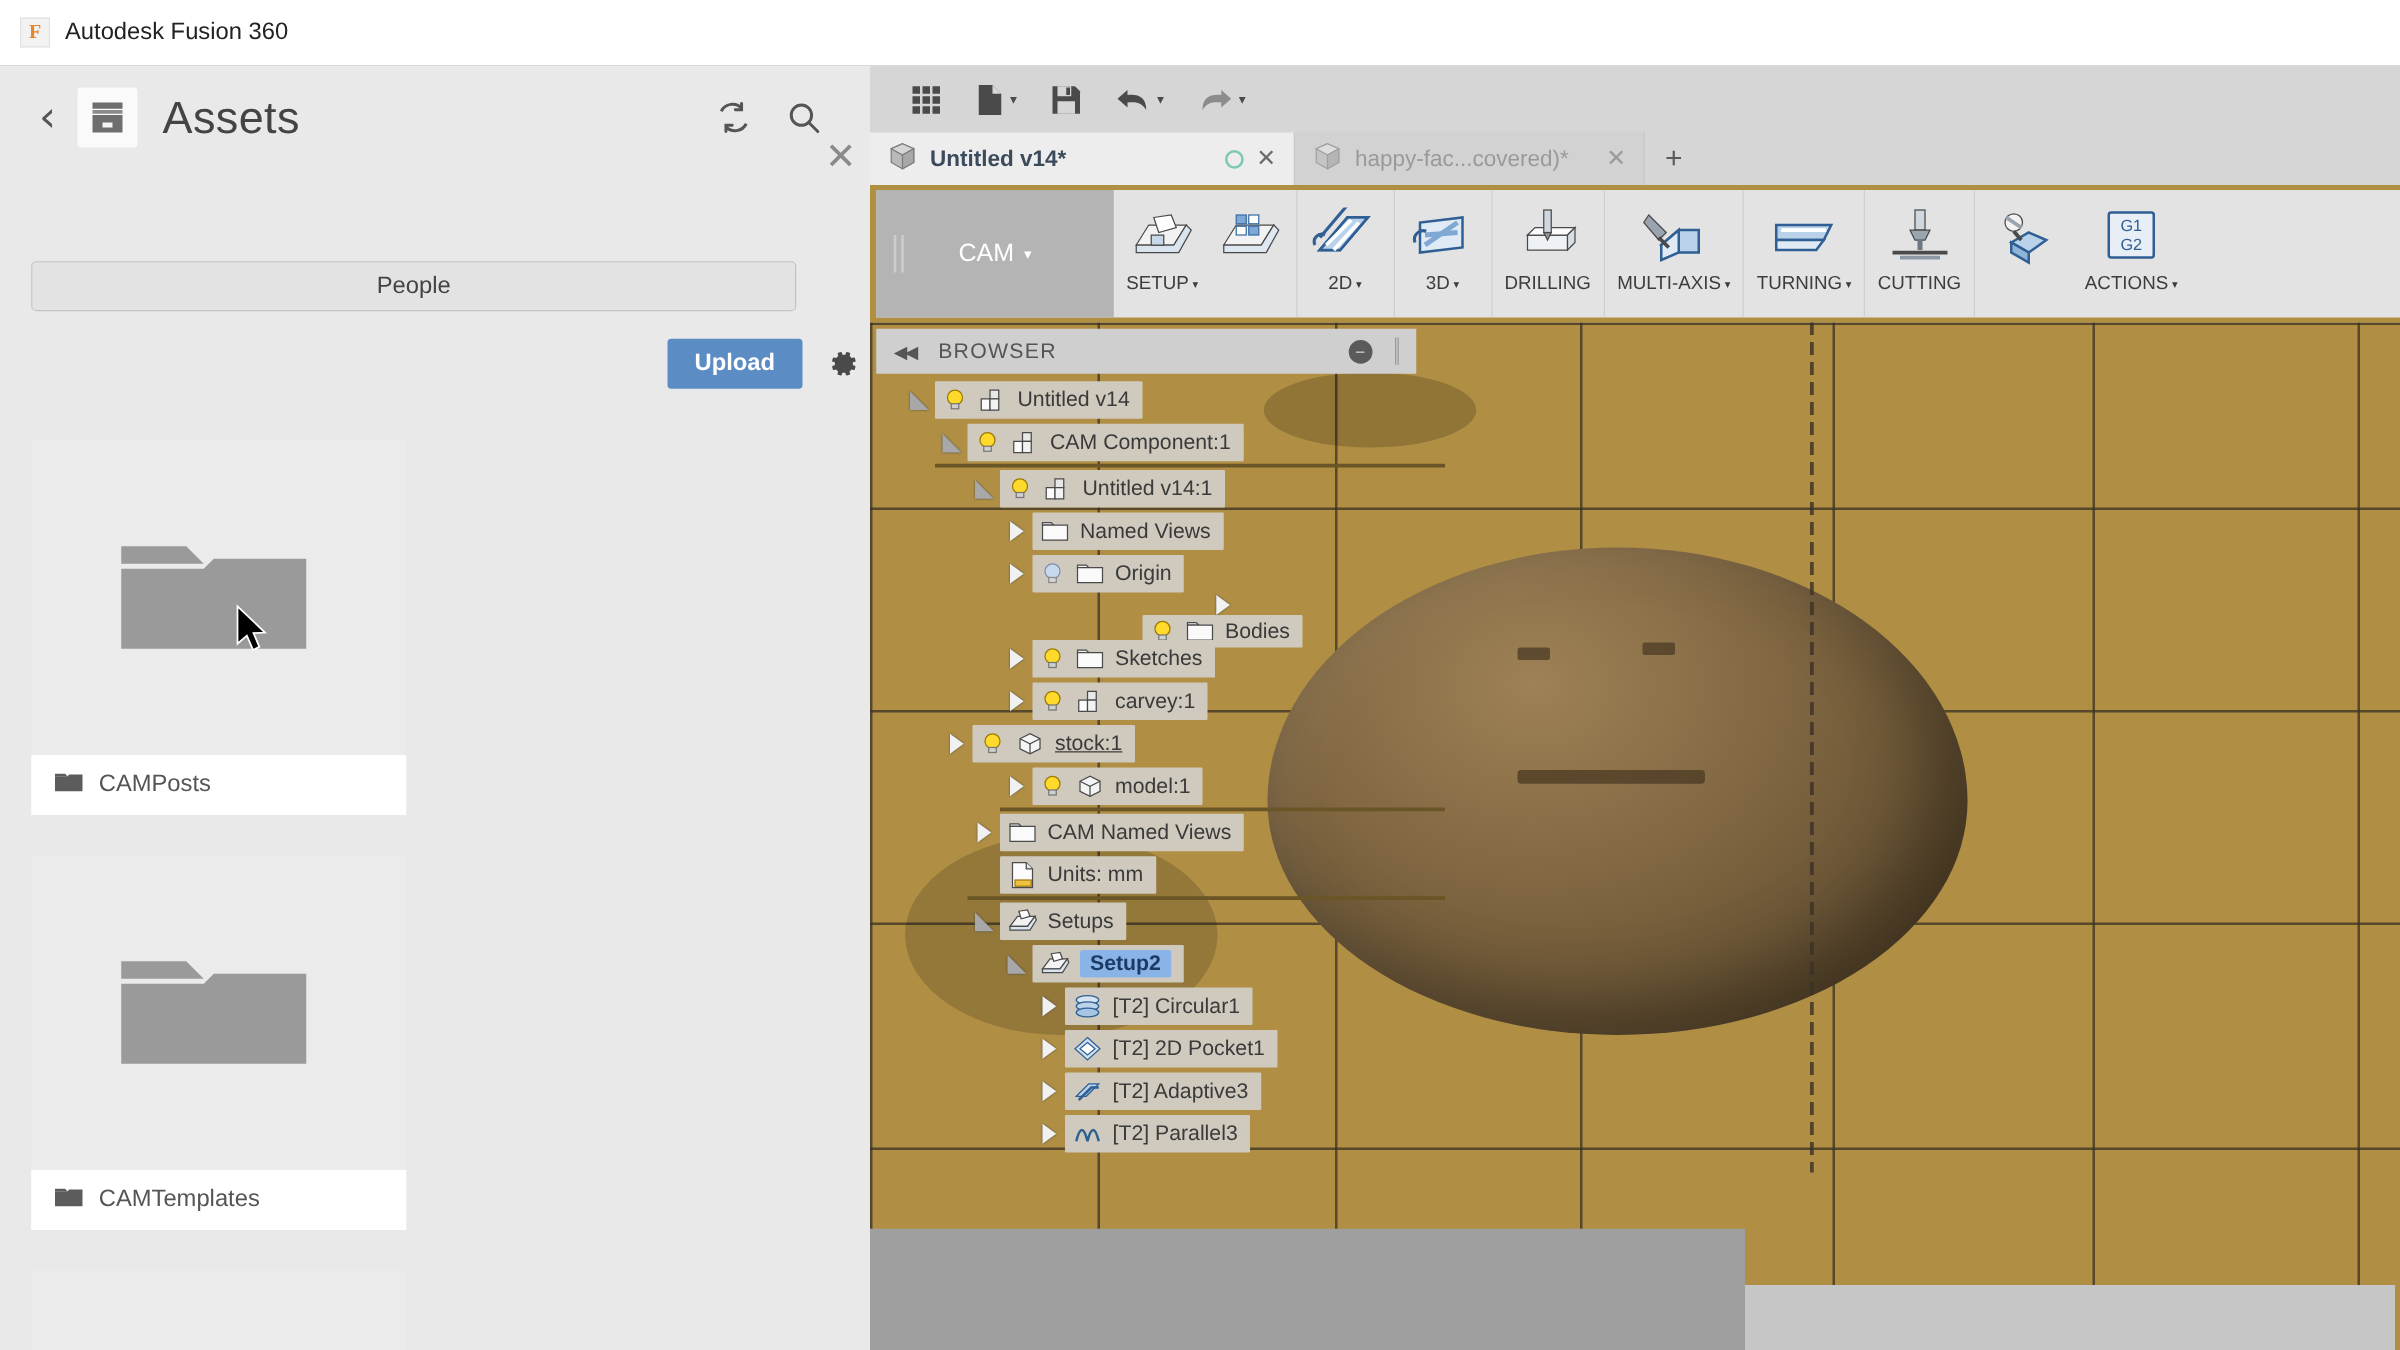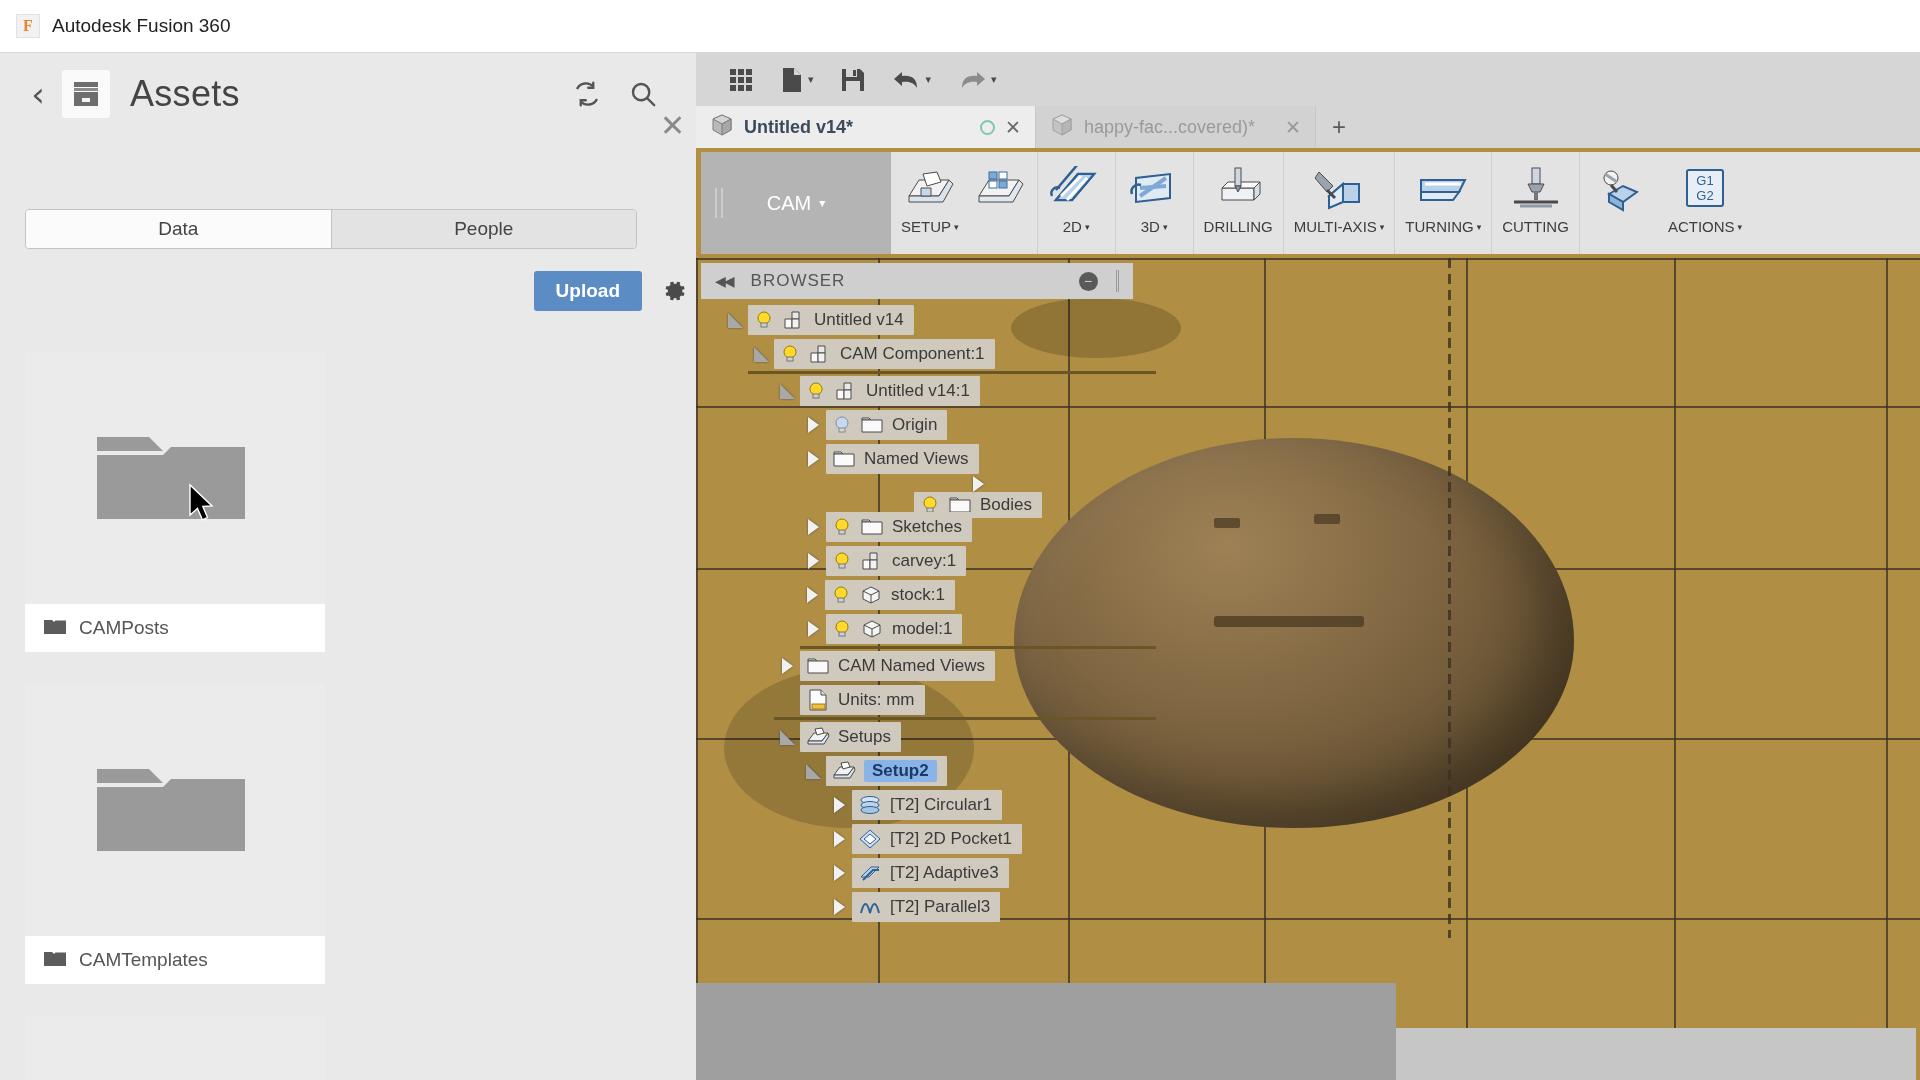--- a/index.html
+++ b/index.html
@@ -257,21 +257,20 @@
           <circle cx="10.5" cy="10.5" r="6.5"></circle>
             <line x1="15.5" y1="15.5" x2="21" y2="21" stroke-linecap="round"></line>
         </svg>
       </div>
     </div>
   </div>
 
   <div id="panel-close">✕</div>
 
   <div id="data-people-tabs">
-    <div class="dp-tab active">Data</div>
     <div class="dp-tab">People</div>
   </div>
 
   <div id="upload-row">
     <button id="upload-button">Upload</button>
     <div id="settings-gear">
       <svg width="28" height="28" viewBox="0 0 24 24" fill="#4a4a4a">
         <path d="M12 8.2a3.8 3.8 0 1 0 0 7.6 3.8 3.8 0 0 0 0-7.6zm0 5.9a2.1 2.1 0 1 1 0-4.2 2.1 2.1 0 0 1 0 4.2z"></path>
         <path d="M20.6 13.4l-1.5-.4a7.3 7.3 0 0 0 0-2l1.5-.4a.6.6 0 0 0 .4-.7l-.5-1.8a.6.6 0 0 0-.7-.4l-1.5.4a7.3 7.3 0 0 0-1.4-1.4l.4-1.5a.6.6 0 0 0-.4-.7l-1.8-.5a.6.6 0 0 0-.7.4l-.4 1.5a7.3 7.3 0 0 0-2 0l-.4-1.5a.6.6 0 0 0-.7-.4l-1.8.5a.6.6 0 0 0-.4.7l.4 1.5A7.3 7.3 0 0 0 7.6 8.1l-1.5-.4a.6.6 0 0 0-.7.4l-.5 1.8a.6.6 0 0 0 .4.7l1.5.4a7.3 7.3 0 0 0 0 2l-1.5.4a.6.6 0 0 0-.4.7l.5 1.8a.6.6 0 0 0 .7.4l1.5-.4a7.3 7.3 0 0 0 1.4 1.4l-.4 1.5a.6.6 0 0 0 .4.7l1.8.5a.6.6 0 0 0 .7-.4l.4-1.5a7.3 7.3 0 0 0 2 0l.4 1.5a.6.6 0 0 0 .7.4l1.8-.5a.6.6 0 0 0 .4-.7l-.4-1.5a7.3 7.3 0 0 0 1.4-1.4l1.5.4a.6.6 0 0 0 .7-.4l.5-1.8a.6.6 0 0 0-.4-.7z"></path>
       </svg>
@@ -677,49 +676,49 @@
             </svg>
           </span>
           <span class="tree-text">Untitled v14:1</span>
         </div>
       </div>
       <div class="tree-row" style="padding-left: 104px;">
         <span class="tree-arrow">
           <span class="tri-collapsed"></span>
         </span>
         <div class="tree-chip">
+          <span class="node-icon">
+            <svg width="22" height="18" viewBox="0 0 22 18">
+              <path d="M1 2h7l2 2H1z" fill="#f0f0f0" stroke="#4a4a4a"></path>
+              <path d="M1 4h20v12H1z" fill="#fafafa" stroke="#4a4a4a"></path>
+            </svg>
+          </span>
+          <span class="tree-text">Named Views</span>
+        </div>
+      </div>
+      <div class="tree-row" style="padding-left: 104px;">
+        <span class="tree-arrow">
+          <span class="tri-collapsed"></span>
+        </span>
+        <div class="tree-chip">
           <span class="bulb">
             <svg width="18" height="20" viewBox="0 0 18 20">
               <circle cx="9" cy="8" r="6" fill="#c8d8ee" stroke="#7a90a8"></circle>
               <rect x="6" y="13" width="6" height="4" fill="#d6d6d6" stroke="#888"></rect>
             </svg>
           </span>
           <span class="node-icon">
             <svg width="22" height="18" viewBox="0 0 22 18">
               <path d="M1 2h7l2 2H1z" fill="#f0f0f0" stroke="#4a4a4a"></path>
               <path d="M1 4h20v12H1z" fill="#fafafa" stroke="#4a4a4a"></path>
             </svg>
           </span>
           <span class="tree-text">Origin</span>
         </div>
       </div>
-      <div class="tree-row" style="padding-left: 104px;">
-        <span class="tree-arrow">
-          <span class="tri-collapsed"></span>
-        </span>
-        <div class="tree-chip">
-          <span class="node-icon">
-            <svg width="22" height="18" viewBox="0 0 22 18">
-              <path d="M1 2h7l2 2H1z" fill="#f0f0f0" stroke="#4a4a4a"></path>
-              <path d="M1 4h20v12H1z" fill="#fafafa" stroke="#4a4a4a"></path>
-            </svg>
-          </span>
-          <span class="tree-text">Named Views</span>
-        </div>
-      </div>
       <div class="tree-row" style="padding-left: 104px; flex-direction: column;">
         <span class="tree-arrow">
           <span class="tri-collapsed"></span>
         </span>
         <div class="tree-chip">
           <span class="bulb">
             <svg width="18" height="20" viewBox="0 0 18 20">
               <circle cx="9" cy="8" r="6" fill="#ffd92b" stroke="#9a7a00"></circle>
               <rect x="6" y="13" width="6" height="4" fill="#cfcfcf" stroke="#777"></rect>
             </svg>
@@ -767,21 +766,21 @@
           <span class="node-icon">
             <svg width="22" height="20" viewBox="0 0 22 20">
               <path d="M2 9h7v9H2z" fill="#fbfbfb" stroke="#4a4a4a"></path>
               <path d="M9 2h7v7H9z" fill="#e8e8e8" stroke="#4a4a4a"></path>
               <path d="M9 9h7v9H9z" fill="#f2f2f2" stroke="#4a4a4a"></path>
             </svg>
           </span>
           <span class="tree-text">carvey:1</span>
         </div>
       </div>
-      <div class="tree-row" style="padding-left: 103px;">
+      <div class="tree-row" style="padding-left: 56px; text-decoration: underline;">
         <span class="tree-arrow">
           <span class="tri-collapsed"></span>
         </span>
         <div class="tree-chip">
           <span class="bulb">
             <svg width="18" height="20" viewBox="0 0 18 20">
               <circle cx="9" cy="8" r="6" fill="#ffd92b" stroke="#9a7a00"></circle>
               <rect x="6" y="13" width="6" height="4" fill="#cfcfcf" stroke="#777"></rect>
             </svg>
           </span>

